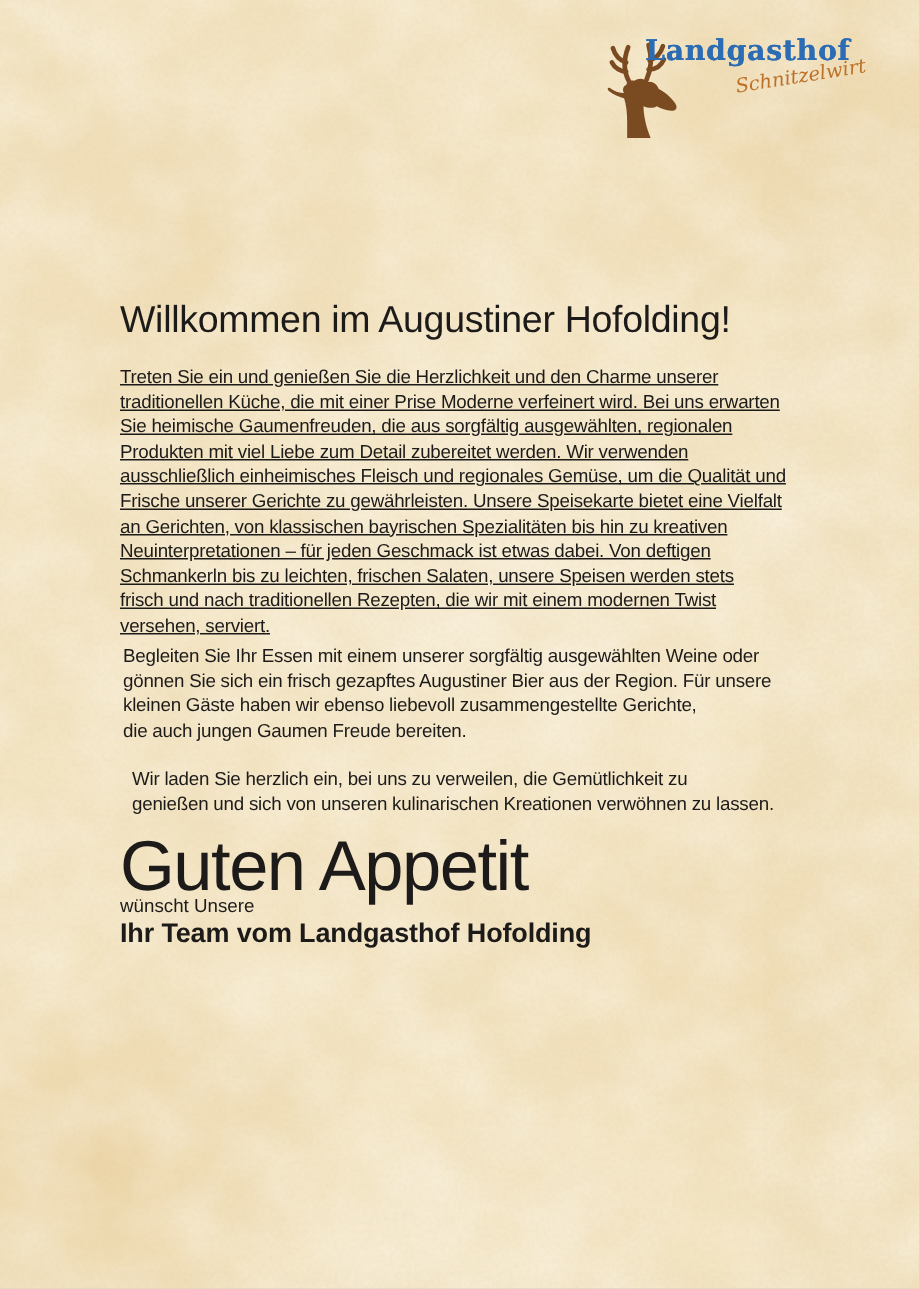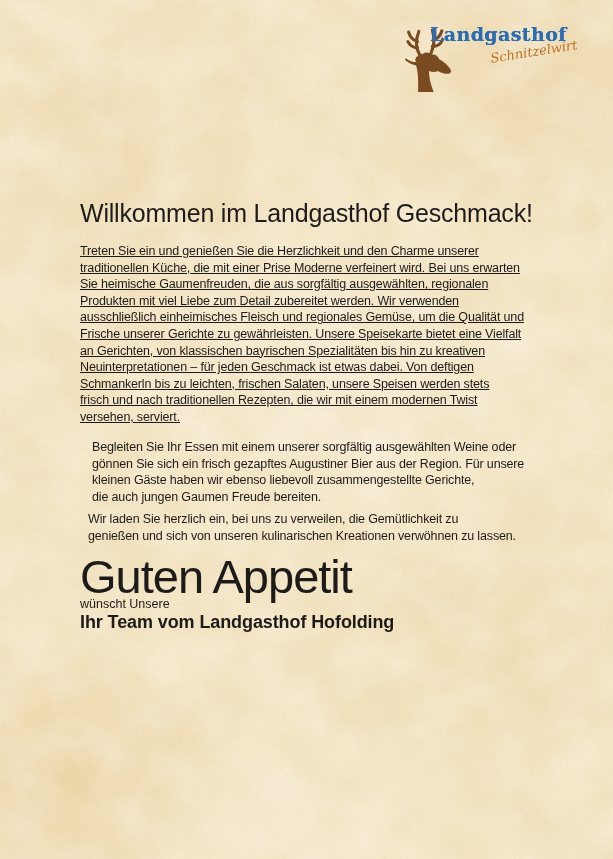--- a/index.html
+++ b/index.html
@@ -151,35 +151,35 @@
           Z"></path>
       </svg>
       <div class="logo-text">
         <div class="logo-name">
           <span class="l1">Landgasthof</span>
         </div>
         <span class="logo-tagline">Schnitzelwirt</span>
       </div>
     </div>
 
-    <h1 class="col heading" style="position:absolute; margin:0;">Willkommen im Landgasthof Geschmack!</h1>
+    <h1 class="col heading" style="position:absolute; margin:0;">Willkommen im Augustiner Hofolding!</h1>
 
     <p class="col body-par p1" style="position:absolute; margin:0;">Treten Sie ein und genießen Sie die Herzlichkeit und den Charme unserer
 traditionellen Küche, die mit einer Prise Moderne verfeinert wird. Bei uns erwarten
 Sie heimische Gaumenfreuden, die aus sorgfältig ausgewählten, regionalen
 Produkten mit viel Liebe zum Detail zubereitet werden. Wir verwenden
 ausschließlich einheimisches Fleisch und regionales Gemüse, um die Qualität und
 Frische unserer Gerichte zu gewährleisten. Unsere Speisekarte bietet eine Vielfalt
 an Gerichten, von klassischen bayrischen Spezialitäten bis hin zu kreativen
 Neuinterpretationen – für jeden Geschmack ist etwas dabei. Von deftigen
 Schmankerln bis zu leichten, frischen Salaten, unsere Speisen werden stets
 frisch und nach traditionellen Rezepten, die wir mit einem modernen Twist
 versehen, serviert.</p>
 
-    <p class="col body-par p2" style="position:absolute; margin:12px;">Begleiten Sie Ihr Essen mit einem unserer sorgfältig ausgewählten Weine oder
+    <p class="col body-par p2" style="position:absolute; margin:2px;">Begleiten Sie Ihr Essen mit einem unserer sorgfältig ausgewählten Weine oder
 gönnen Sie sich ein frisch gezapftes Augustiner Bier aus der Region. Für unsere
 kleinen Gäste haben wir ebenso liebevoll zusammengestellte Gerichte,
 die auch jungen Gaumen Freude bereiten.</p>
 
     <p class="col body-par p3" style="position:absolute; margin:8px;">Wir laden Sie herzlich ein, bei uns zu verweilen, die Gemütlichkeit zu
 genießen und sich von unseren kulinarischen Kreationen verwöhnen zu lassen.</p>
 
     <div class="col big-signoff" style="position:absolute;">Guten Appetit</div>
 
     <div class="col signoff-small" style="position:absolute;">wünscht Unsere</div>

